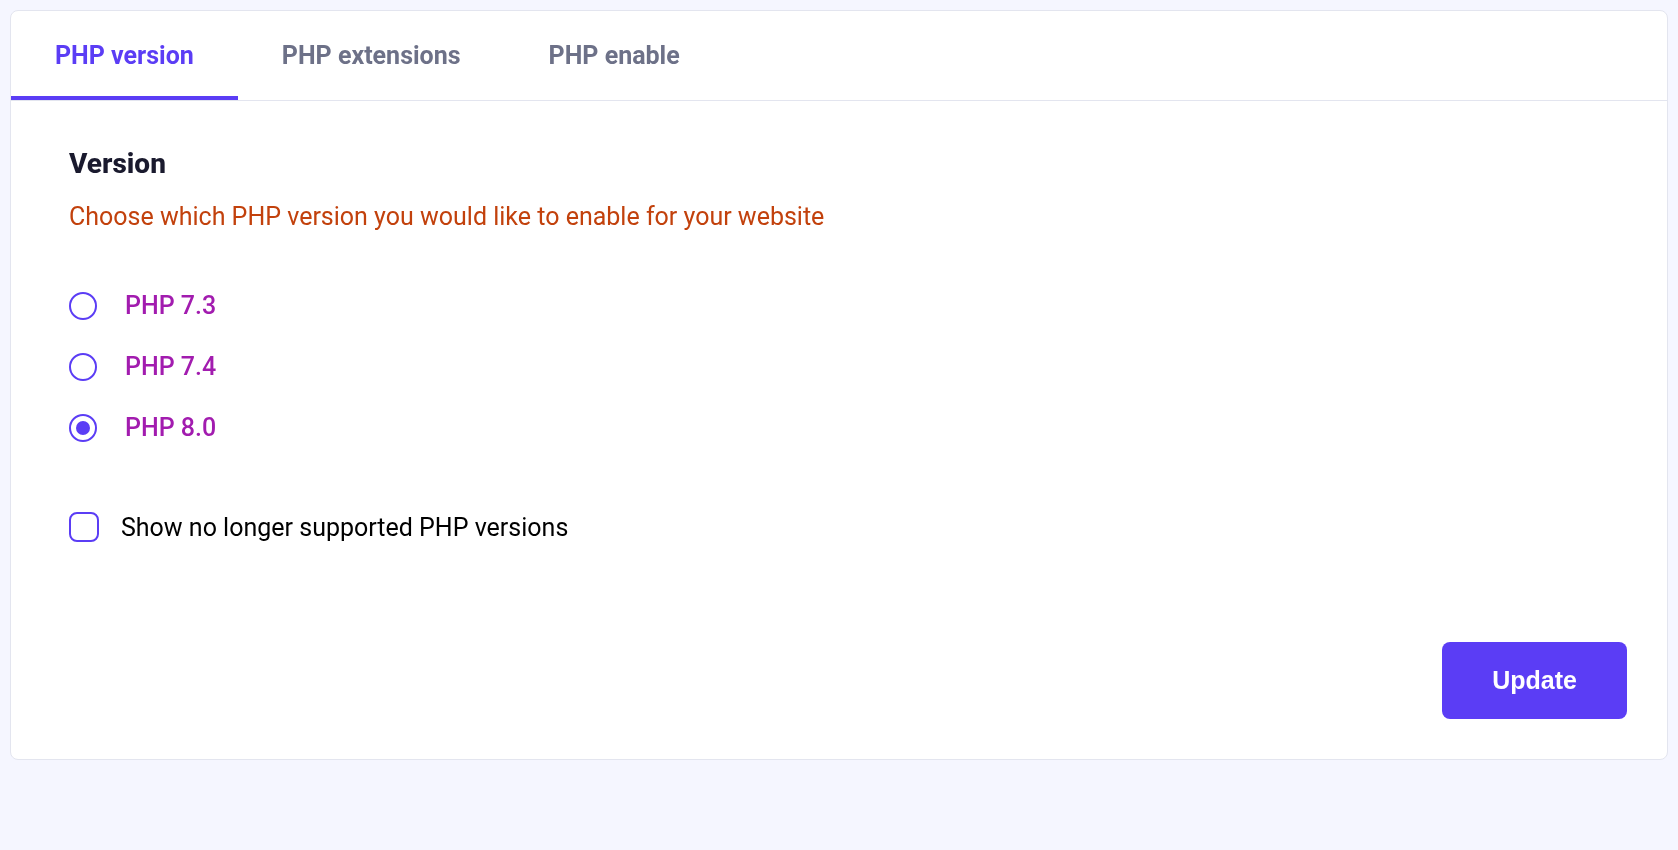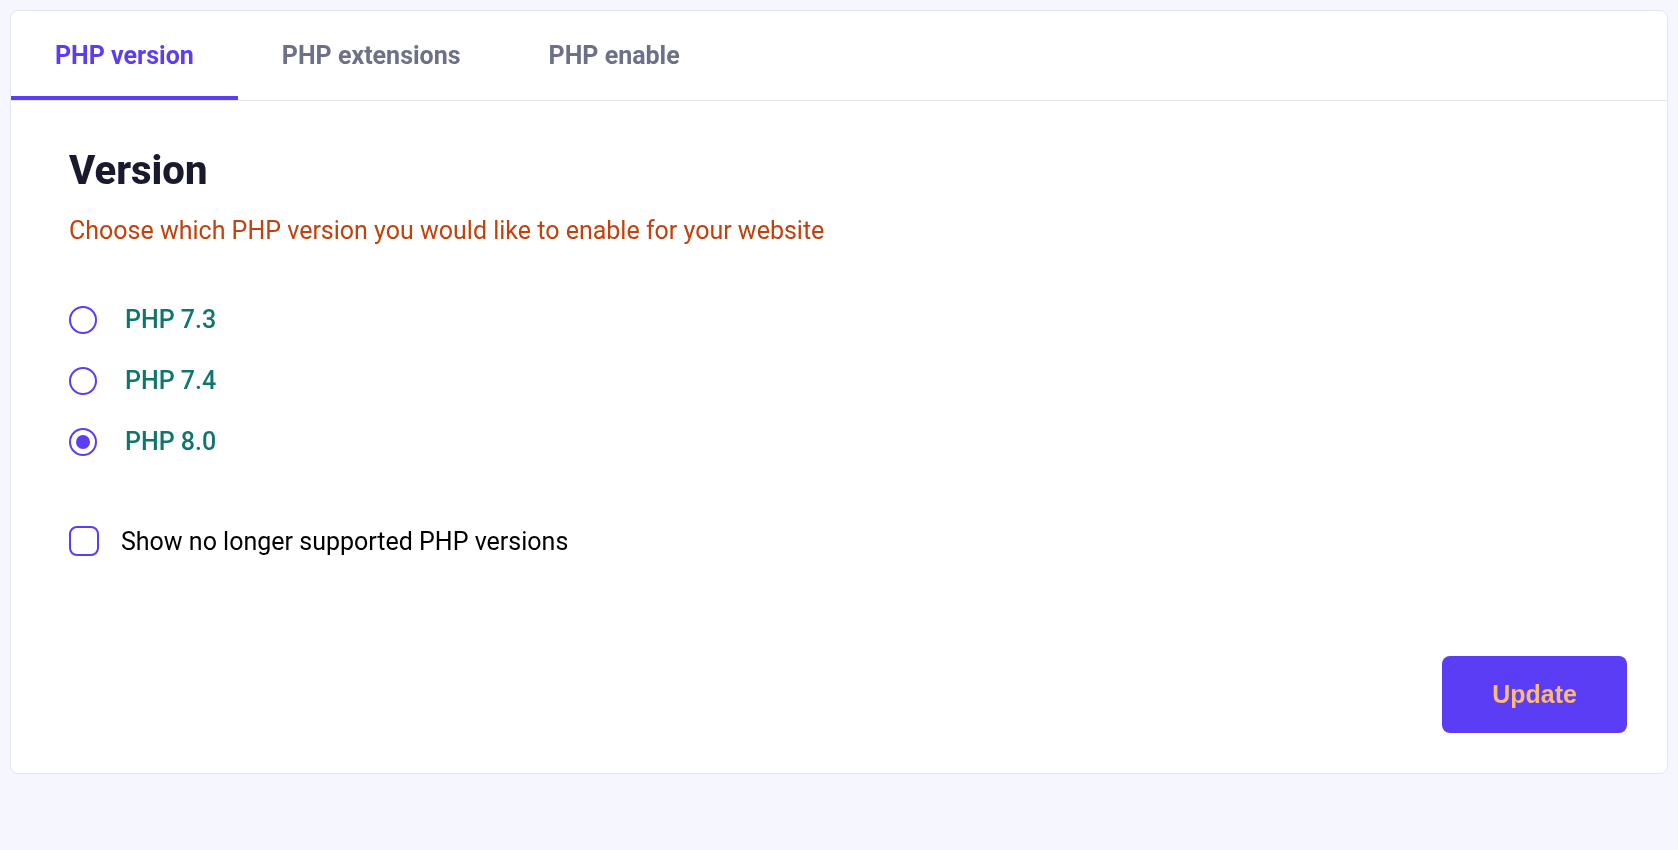--- a/index.html
+++ b/index.html
@@ -34,21 +34,21 @@
       border-bottom: 4px solid transparent;
     }
     .tab.active {
       color: #5b3df5;
       border-bottom: 4px solid #5b3df5;
     }
     .content {
       padding: 46px 58px 40px 58px;
     }
     .section-title {
-      font-size: 40px;
+      font-size: 28px;
       font-weight: 800;
       color: #1a1a2e;
       margin-bottom: 22px;
     }
     .section-desc {
       font-size: 25px;
       font-weight: 400;
       color: #c2410c;
       margin-bottom: 60px;
     }
@@ -77,21 +77,21 @@
     .radio-circle.selected::after {
       content: "";
       width: 14px;
       height: 14px;
       background: #5b3df5;
       border-radius: 50%;
     }
     .radio-label {
       font-size: 25px;
       font-weight: 500;
-      color: #0f766e;
+      color: #a21caf;
     }
     .checkbox-row {
       display: flex;
       align-items: center;
       gap: 22px;
       cursor: pointer;
       margin-bottom: 60px;
     }
     .checkbox-box {
       width: 30px;
@@ -105,21 +105,21 @@
       font-weight: 400;
       color: #000000;
     }
     .footer {
       display: flex;
       justify-content: flex-end;
       padding: 0 40px 40px 40px;
     }
     .update-btn {
       background: #5b3df5;
-      color: #fdba74;
+      color: #ffffff;
       border: none;
       border-radius: 8px;
       padding: 24px 50px;
       font-size: 25px;
       font-weight: 700;
       cursor: pointer;
     }
   </style>
 </head>
 <body>

